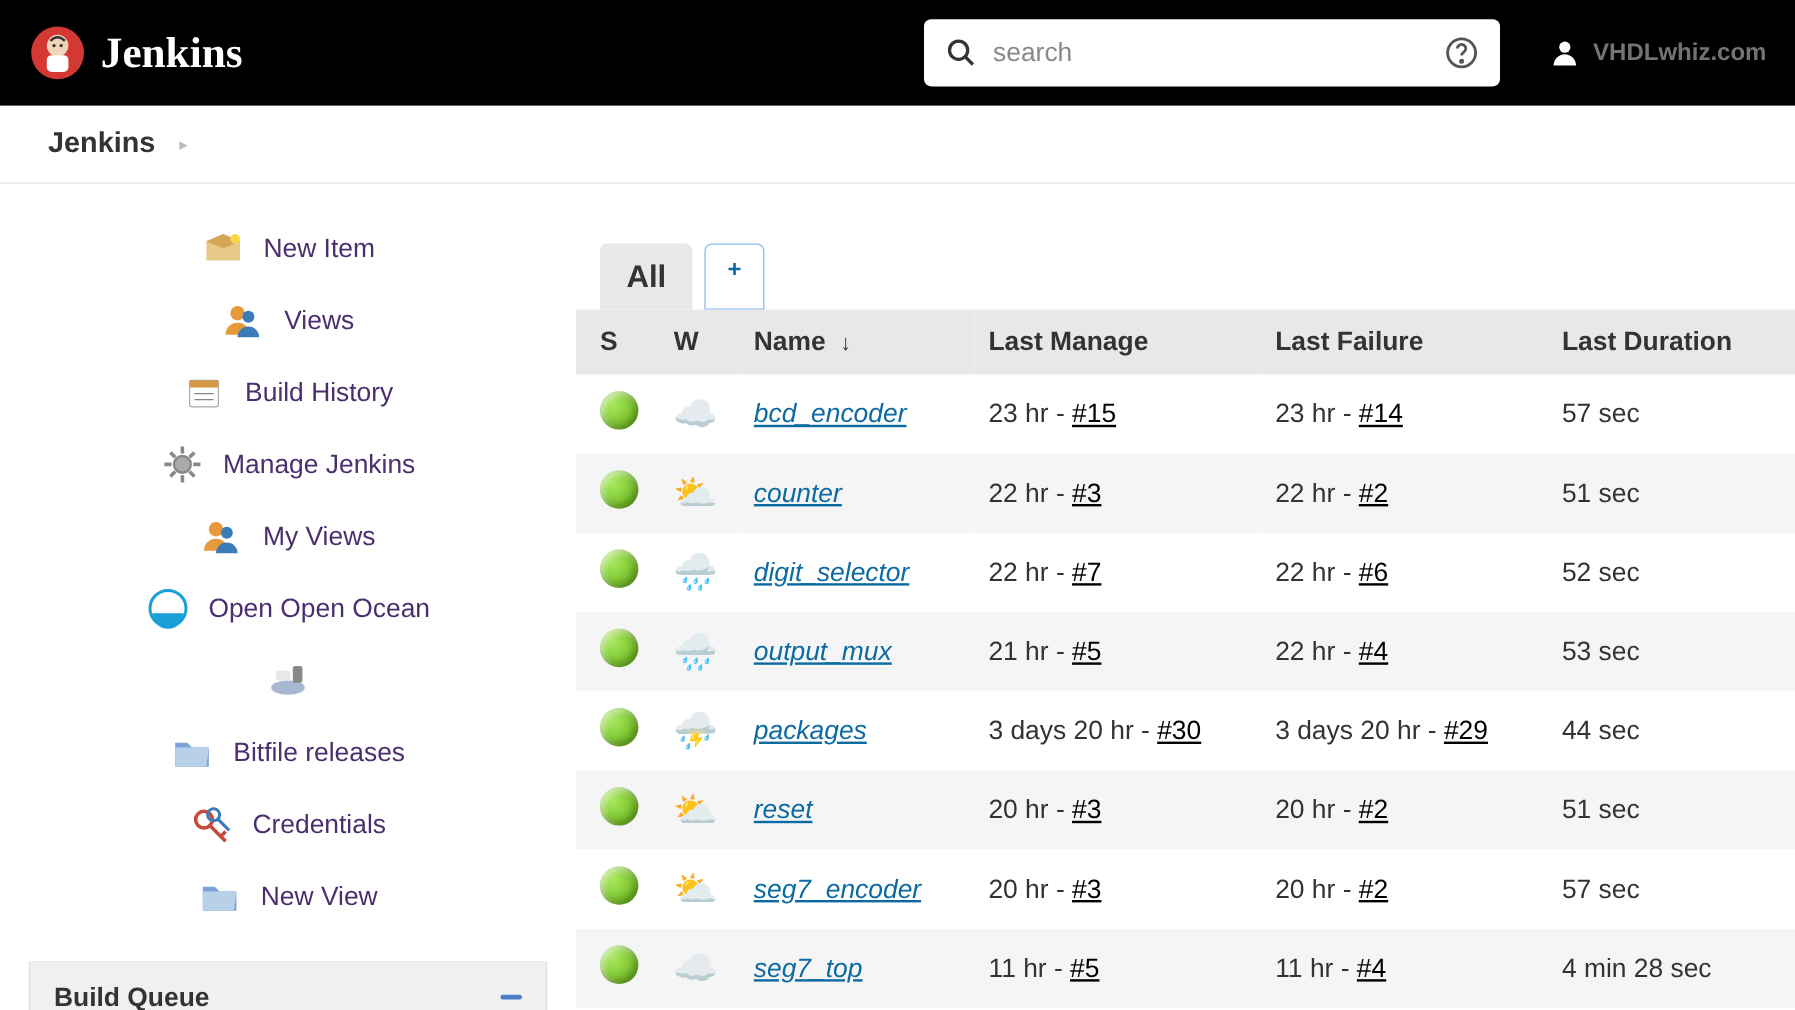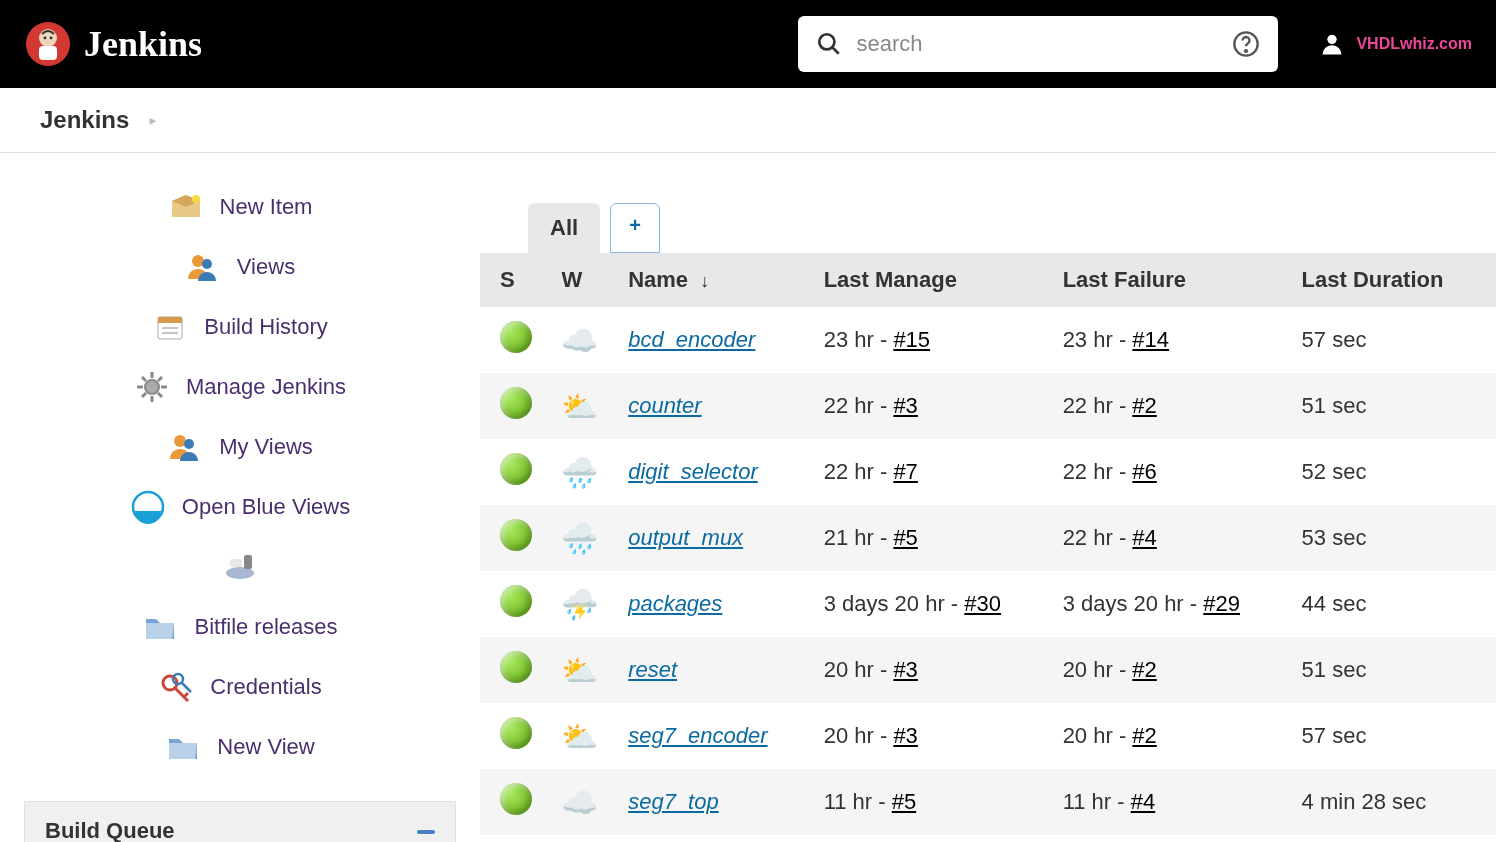--- a/index.html
+++ b/index.html
@@ -9,21 +9,21 @@
 .header { background: #000; height: 88px; display: flex; align-items: center; padding: 0 24px; }
 .logo-area { display: flex; align-items: center; gap: 12px; }
 .jenkins-logo-icon { width: 48px; height: 48px; }
 .jenkins-title { color: #fff; font-size: 36px; font-weight: bold; font-family: Georgia, serif; }
 .header-spacer { flex: 1; }
 .search-box { background: #fff; border-radius: 6px; width: 480px; height: 56px; display: flex; align-items: center; padding: 0 18px; gap: 14px; }
 .search-box input { border: none; outline: none; font-size: 22px; flex: 1; color: #333; }
 .search-box input::placeholder { color: #888; }
 .search-icon { width: 26px; height: 26px; }
 .help-icon { width: 28px; height: 28px; }
-.user-area { display: flex; align-items: center; gap: 10px; margin-left: 40px; color: #ec4899; font-size: 16px; font-weight: bold; }
+.user-area { display: flex; align-items: center; gap: 10px; margin-left: 40px; color: #737373; font-size: 20px; font-weight: bold; }
 .user-icon { width: 28px; height: 28px; }
 
 
 .breadcrumb { border-bottom: 1px solid #e0e0e0; padding: 18px 40px; display: flex; align-items: center; gap: 20px; }
 .breadcrumb-item { font-size: 24px; font-weight: bold; color: #333; text-decoration: none; }
 .breadcrumb-chevron { color: #bbb; font-size: 14px; }
 
 
 .main { display: flex; }
 .sidebar { width: 480px; padding: 24px 0; }
@@ -34,21 +34,21 @@
 
 
 .pane { margin: 24px; border: 1px solid #e0e0e0; }
 .pane-header { background: #f0f0f0; padding: 16px 20px; display: flex; align-items: center; justify-content: space-between; }
 .pane-title { font-size: 22px; font-weight: bold; color: #333; }
 .pane-collapse { color: #4a7ec8; font-size: 16px; }
 
 
 .content { flex: 1; padding-top: 50px; }
 .tabs { display: flex; gap: 10px; padding-left: 20px; }
-.tab { padding: 12px 22px; font-size: 22px; font-weight: bold; border-radius: 6px 6px 0 0; cursor: pointer; margin-left: 28px; }
+.tab { padding: 12px 22px; font-size: 26px; font-weight: bold; border-radius: 6px 6px 0 0; cursor: pointer; }
 .tab.active { background: #e8e8e8; }
 .tab-add { border: 1px solid #86b7e6; color: #0b6aa2; font-size: 20px; font-weight: bold; border-radius: 6px 6px 0 0; padding: 10px 18px; cursor: pointer; background:#fff; }
 
 
 .job-table { width: 100%; border-collapse: collapse; }
 .job-table thead { background: #e8e8e8; }
 .job-table th { text-align: left; padding: 14px 12px; font-size: 22px; font-weight: bold; }
 .job-table th.sortable { cursor: pointer; }
 .sort-arrow { margin-left: 6px; font-size: 18px; }
 .job-table td { padding: 14px 12px; font-size: 22px; vertical-align: middle; }
@@ -180,21 +180,21 @@
           </span>
           <span class="sidebar-item-label">My Views</span>
         </a>
         <a class="sidebar-item" href="#">
           <span class="sidebar-item-icon">
             <svg viewBox="0 0 36 36">
               <circle cx="18" cy="18" r="15" fill="none" stroke="#1aa0d8" stroke-width="2.5"></circle>
               <path d="M5 22 a13 13 0 0 0 26 0 z" fill="#1aa0d8"></path>
             </svg>
           </span>
-          <span class="sidebar-item-label">Open Blue Views</span>
+          <span class="sidebar-item-label">Open Open Ocean</span>
         </a>
         <a class="sidebar-item" href="#">
           <span class="sidebar-item-icon">
             <svg viewBox="0 0 36 36">
               <ellipse cx="18" cy="24" rx="14" ry="6" fill="#a8b8d0"></ellipse>
               <rect x="8" y="10" width="12" height="8" rx="2" fill="#e8e8e8"></rect>
               <rect x="22" y="6" width="8" height="14" rx="2" fill="#888"></rect>
             </svg>
           </span>
         </a>

